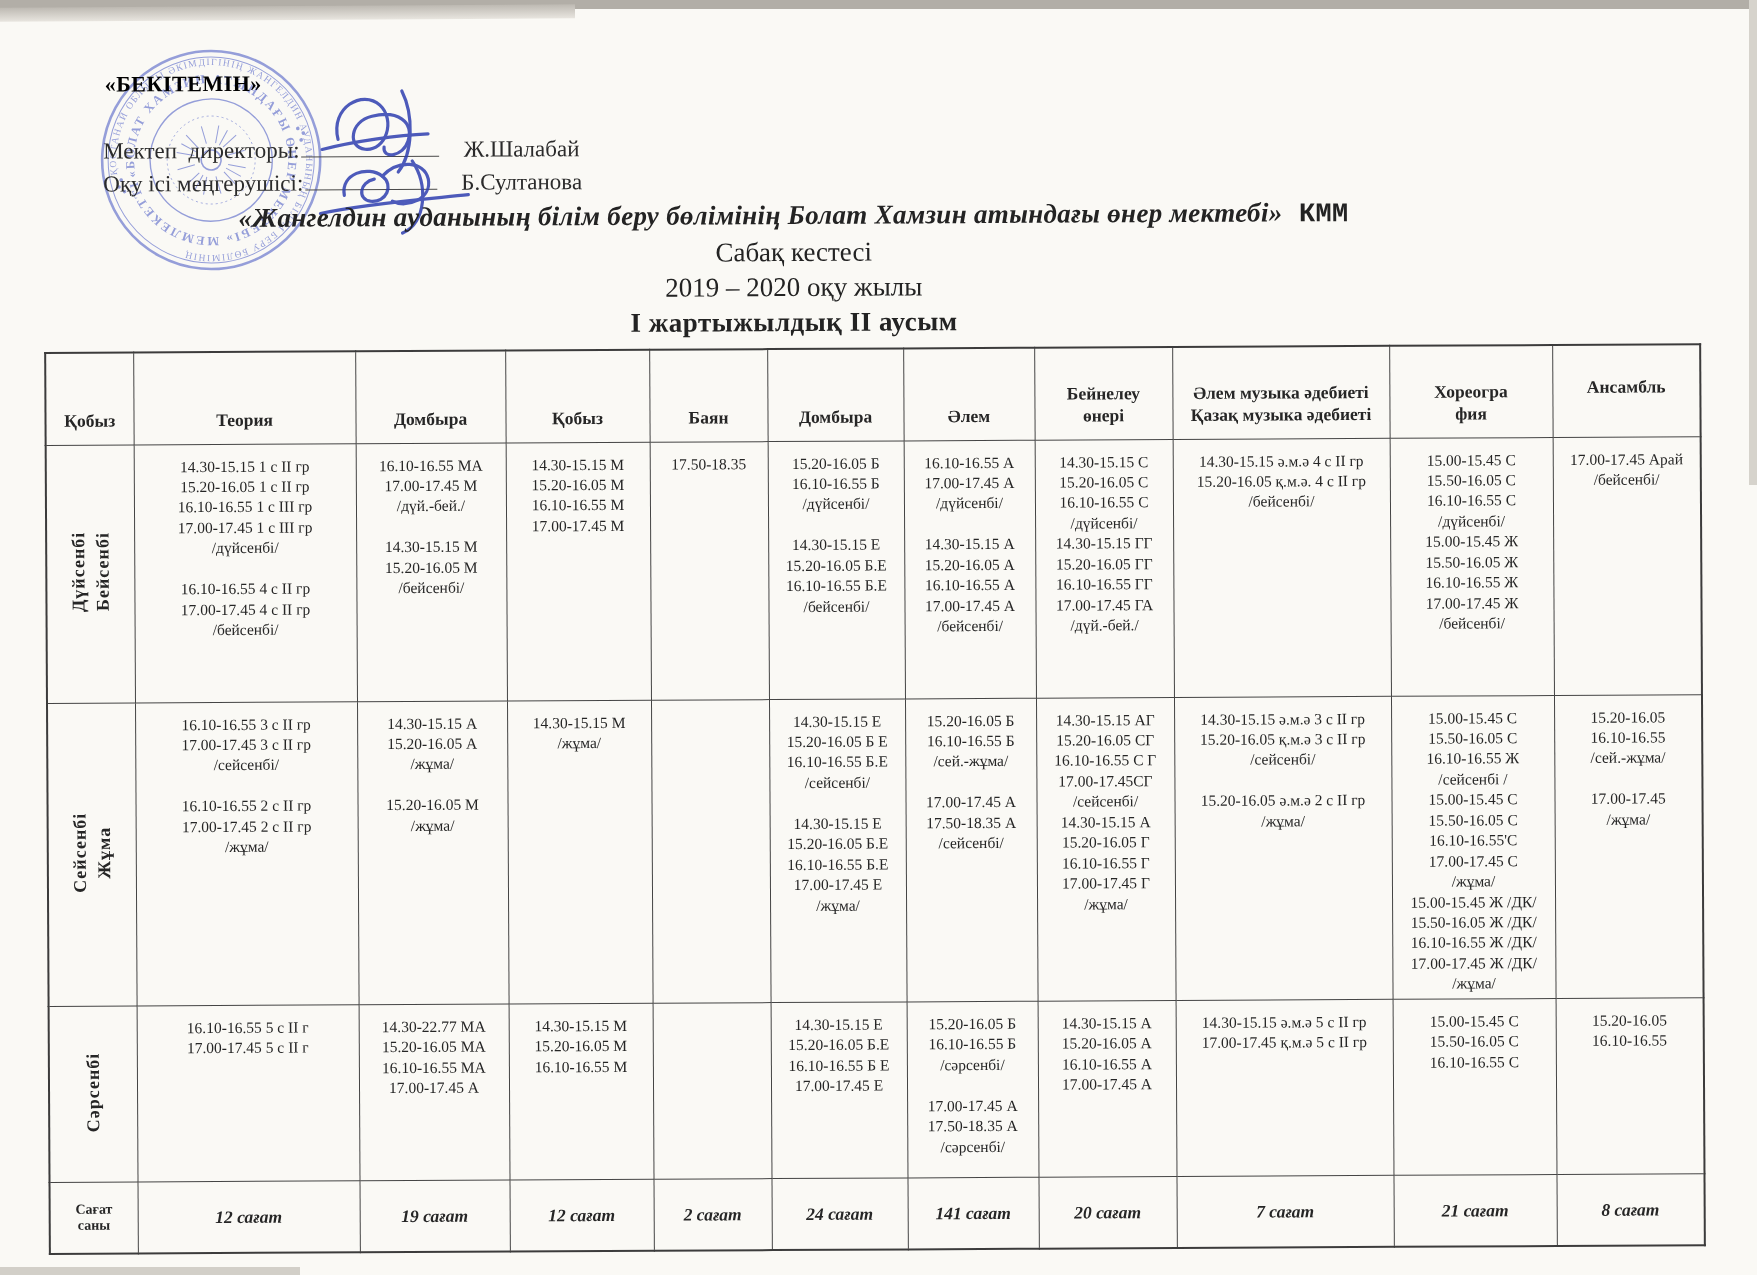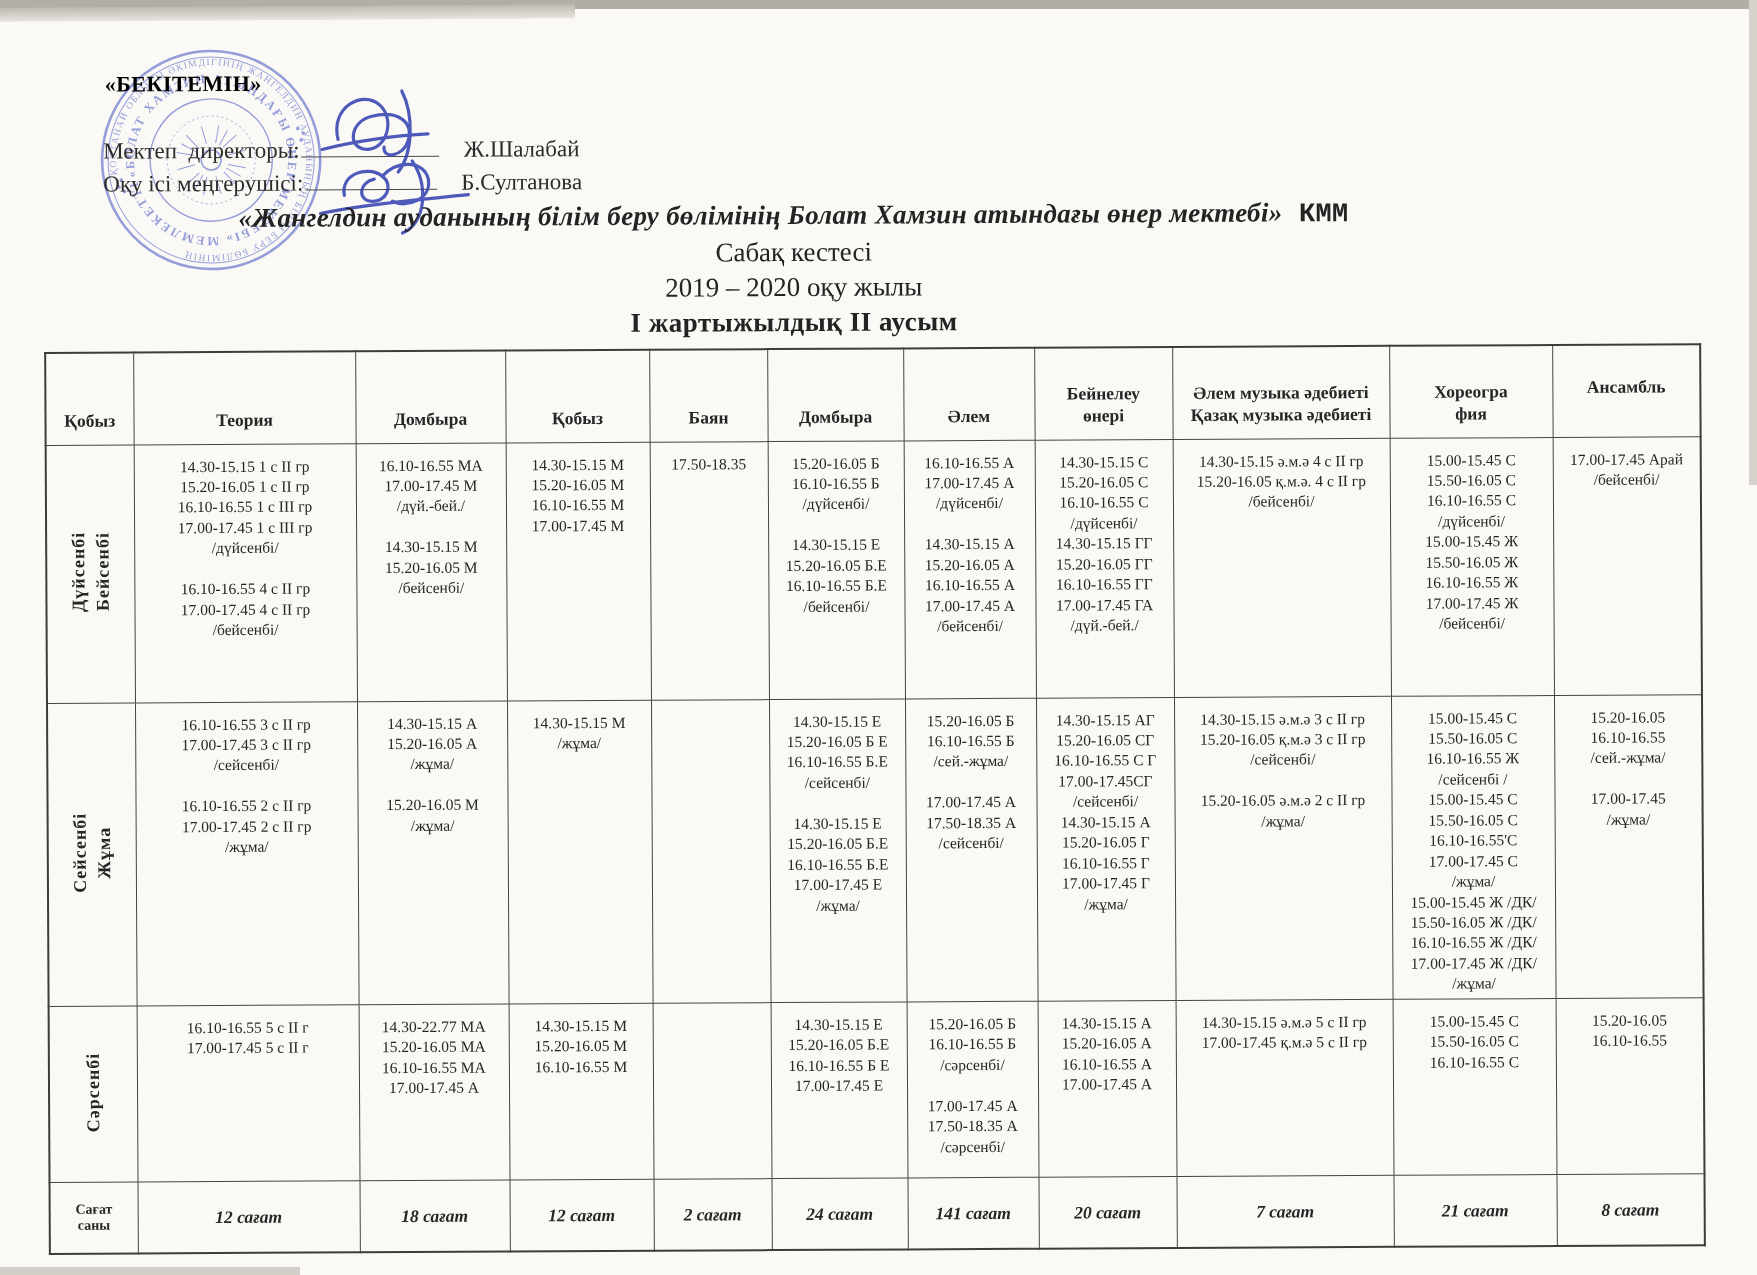--- a/index.html
+++ b/index.html
@@ -340,21 +340,21 @@
 16.10-16.55 С</td>
           <td class="cell">15.20-16.05
 16.10-16.55</td>
         </tr>
       </tbody>
       <tfoot>
         <tr>
           <td class="tot-label">Сағат
 саны</td>
           <td class="tot">12 сағат</td>
-          <td class="tot">18 сағат</td>
+          <td class="tot">19 сағат</td>
           <td class="tot">12 сағат</td>
           <td class="tot">2 сағат</td>
           <td class="tot">24 сағат</td>
           <td class="tot">141 сағат</td>
           <td class="tot">20 сағат</td>
           <td class="tot">7 сағат</td>
           <td class="tot">21 сағат</td>
           <td class="tot">8 сағат</td>
         </tr>
       </tfoot>

